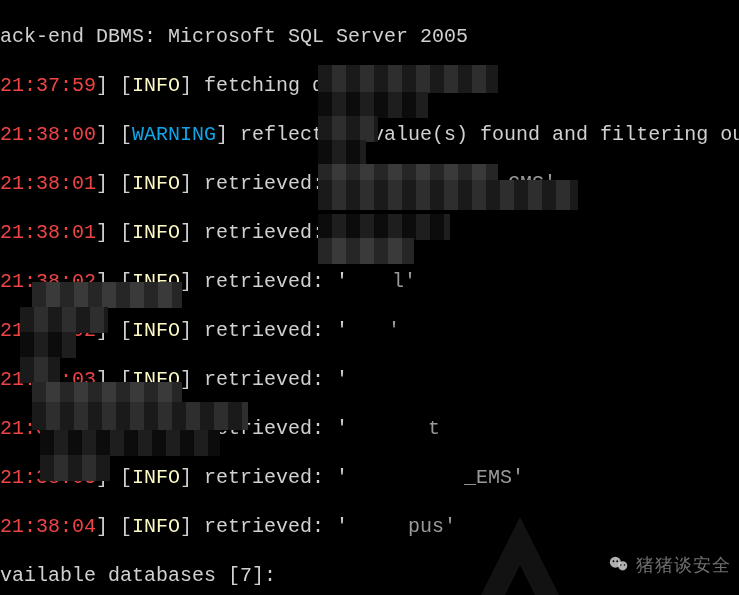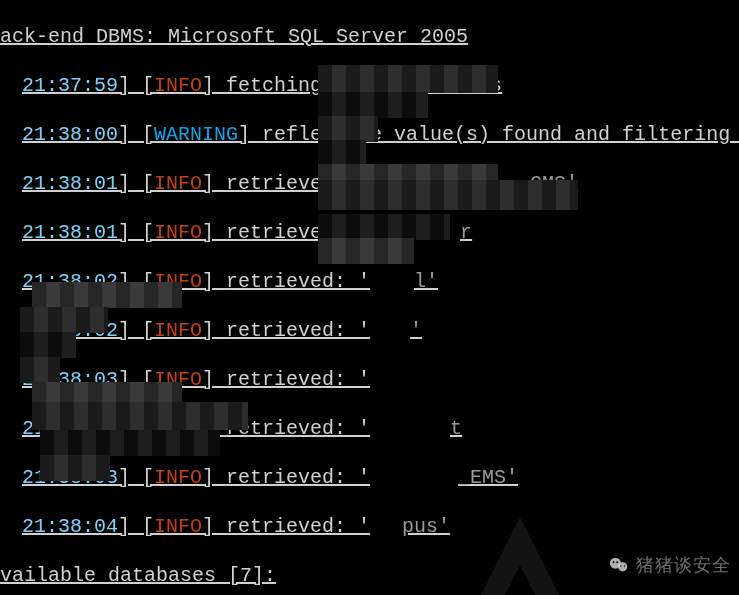--- a/index.html
+++ b/index.html
@@ -12,24 +12,24 @@
     font-family: "Consolas", "Courier New", monospace;
     font-size: 20px;
     line-height: 24.5px;
     color: #d0d0d0;
   }
   .term {
     position: relative;
     white-space: pre;
     padding: 0;
   }
-  .line { display: block; height: 24.5px; text-decoration: underline; }
-  .ts { color: #7dd3fc; margin-left: 22px; }     
+  .line { display: block; height: 24.5px; }
+  .ts { color: #ef4444; }     
   .br { color: #d0d0d0; }     
-  .info { color: #c2410c; }   
+  .info { color: #fef9c3; }   
   .warn { color: #0ea5e9; }   
   .txt { color: #d0d0d0; }
   .grey { color: #9a9a9a; }
   
   .mosaic {
     position: absolute;
     background:
       linear-gradient(90deg, #1a1a1a 0 25%, #2c2c2c 0 50%, #101010 0 75%, #262626 0 100%),
       #181818;
     background-size: 28px 28px;
@@ -39,21 +39,21 @@
   .mosaic.light{ background: repeating-linear-gradient(90deg,#262626 0 14px,#3a3a3a 14px 28px); }
   .watermark {
     position: absolute;
     right: 8px;
     bottom: 18px;
     color: rgba(200,200,200,0.55);
     font-family: Liberation Serif, serif;
     font-size: 18px;
     letter-spacing: 1px;
     display: flex;
-    align-items: center;
+    align-items: flex-start;
     gap: 6px;
   }
   .wechat-icon {
     width: 22px; height: 22px; position: relative;
   }
   .wechat-icon svg { width: 22px; height: 22px; }
   .ghost {
     position: absolute;
     bottom: 0; left: 460px; width: 120px; height: 90px;
     opacity: 0.07;
@@ -65,22 +65,22 @@
 <div class="term">
 <span class="line"><span class="txt">ack-end DBMS: Microsoft SQL Server 2005</span></span>
 <span class="line"><span class="ts">21:37:59</span><span class="br">] [</span><span class="info">INFO</span><span class="br">] </span><span class="txt">fetching database names</span></span>
 <span class="line"><span class="ts">21:38:00</span><span class="br">] [</span><span class="warn">WARNING</span><span class="br">] </span><span class="txt">reflective value(s) found and filtering ou</span></span>
 <span class="line"><span class="ts">21:38:01</span><span class="br">] [</span><span class="info">INFO</span><span class="br">] </span><span class="txt">retrieved: '</span><span class="grey" style="margin-left:160px">CMS'</span></span>
 <span class="line"><span class="ts">21:38:01</span><span class="br">] [</span><span class="info">INFO</span><span class="br">] </span><span class="txt">retrieved: '</span><span class="grey" style="margin-left:90px">r</span></span>
 <span class="line"><span class="ts">21:38:02</span><span class="br">] [</span><span class="info">INFO</span><span class="br">] </span><span class="txt">retrieved: '</span><span class="grey" style="margin-left:44px">l'</span></span>
 <span class="line"><span class="ts">21:38:02</span><span class="br">] [</span><span class="info">INFO</span><span class="br">] </span><span class="txt">retrieved: '</span><span class="grey" style="margin-left:40px">'</span></span>
 <span class="line"><span class="ts">21:38:03</span><span class="br">] [</span><span class="info">INFO</span><span class="br">] </span><span class="txt">retrieved: '</span></span>
 <span class="line"><span class="ts">21:38:03</span><span class="br">] [</span><span class="info">INFO</span><span class="br">] </span><span class="txt">retrieved: '</span><span class="grey" style="margin-left:80px">t</span></span>
-<span class="line"><span class="ts">21:38:03</span><span class="br">] [</span><span class="info">INFO</span><span class="br">] </span><span class="txt">retrieved: '</span><span class="grey" style="margin-left:88px">_EMS'</span></span>
-<span class="line"><span class="ts">21:38:04</span><span class="br">] [</span><span class="info">INFO</span><span class="br">] </span><span class="txt">retrieved: '</span><span class="grey" style="margin-left:32px">pus'</span></span>
+<span class="line"><span class="ts">21:38:03</span><span class="br">] [</span><span class="info">INFO</span><span class="br">] </span><span class="txt">retrieved: '</span><span class="grey" style="margin-left:116px">_EMS'</span></span>
+<span class="line"><span class="ts">21:38:04</span><span class="br">] [</span><span class="info">INFO</span><span class="br">] </span><span class="txt">retrieved: '</span><span class="grey" style="margin-left:60px">pus'</span></span>
 <span class="line"><span class="txt">vailable databases [7]:</span></span>
 
 
 
 
 
 
 
 
 

